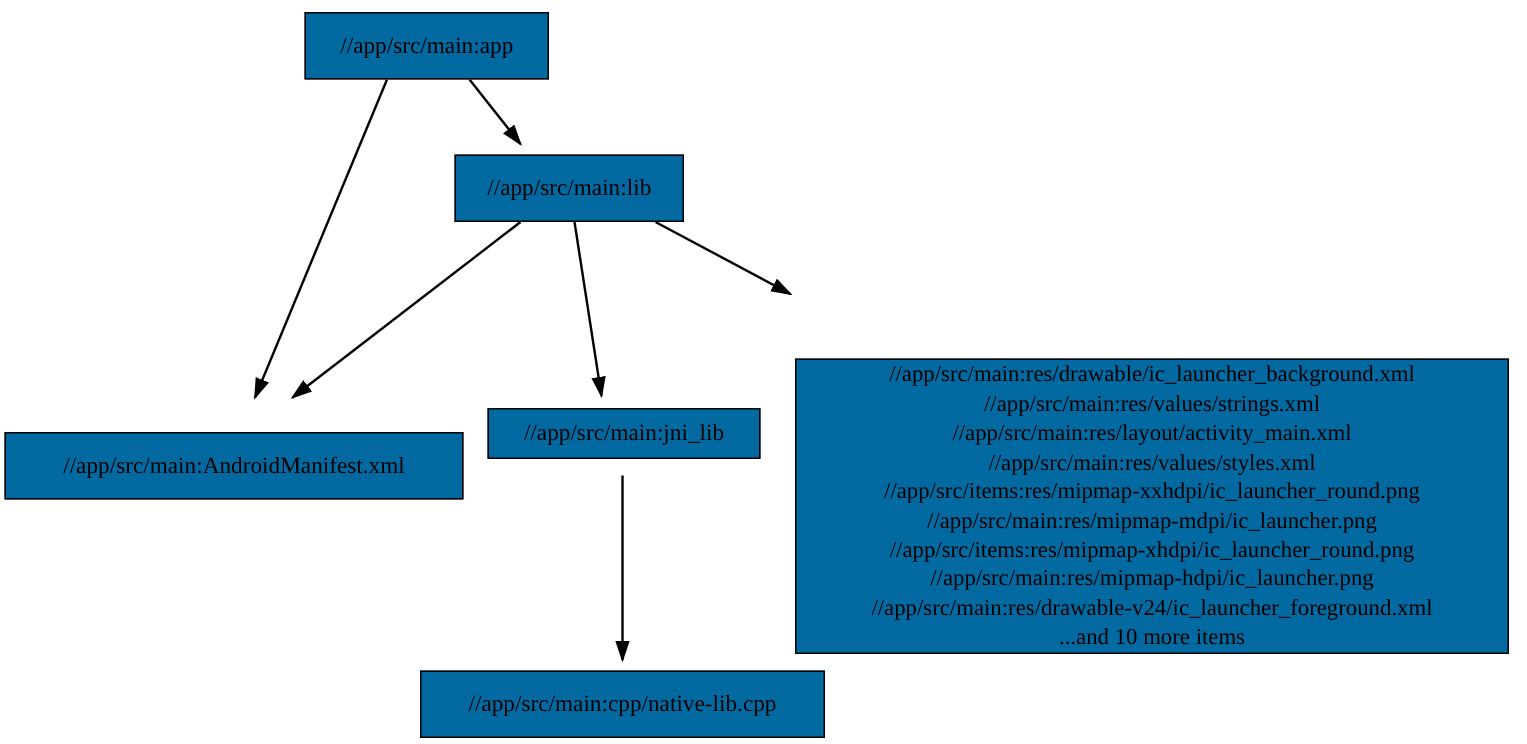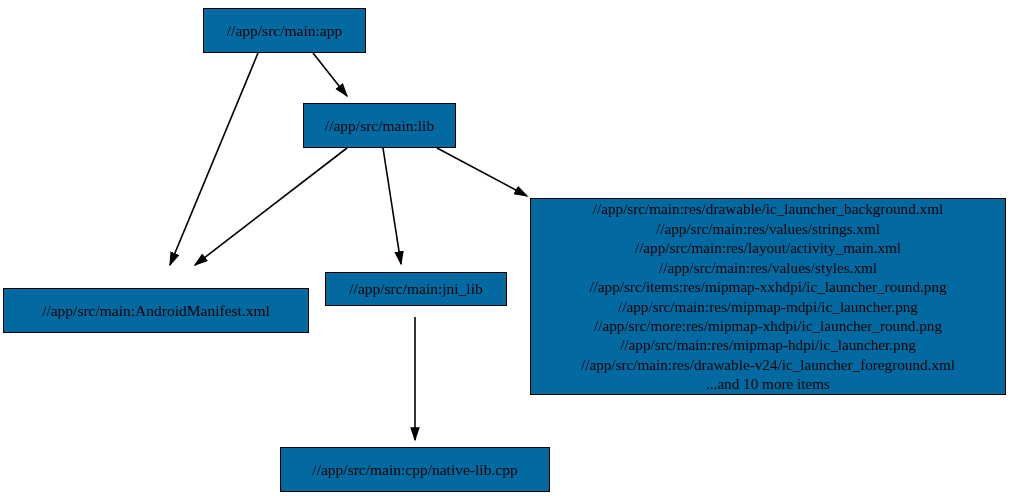--- a/index.html
+++ b/index.html
@@ -36,20 +36,21 @@
     color: #000000;
     font-size: 15.5px;
     line-height: 19.4px;
     white-space: nowrap;
   }
   .node.multiline {
     white-space: normal;
     padding: 5px 8px;
     font-size: 15.2px;
     line-height: 19.4px;
+    margin-top: 41px;
   }
   .node-label {
     display: block;
     width: 100%;
   }
   .node-lines {
     display: block;
     width: 100%;
   }
   .node-lines .line {
@@ -123,20 +124,20 @@
   </div>
 
   <div class="node multiline" id="node-res-files">
     <span class="node-lines">
         <span class="line">//app/src/main:res/drawable/ic_launcher_background.xml</span>
         <span class="line">//app/src/main:res/values/strings.xml</span>
         <span class="line">//app/src/main:res/layout/activity_main.xml</span>
         <span class="line">//app/src/main:res/values/styles.xml</span>
         <span class="line">//app/src/items:res/mipmap-xxhdpi/ic_launcher_round.png</span>
         <span class="line">//app/src/main:res/mipmap-mdpi/ic_launcher.png</span>
-        <span class="line">//app/src/more:res/mipmap-xhdpi/ic_launcher_round.png</span>
+        <span class="line">//app/src/items:res/mipmap-xhdpi/ic_launcher_round.png</span>
         <span class="line">//app/src/main:res/mipmap-hdpi/ic_launcher.png</span>
         <span class="line">//app/src/main:res/drawable-v24/ic_launcher_foreground.xml</span>
         <span class="line">...and 10 more items</span>
       </span>
   </div>
 
 </div>
 
 </body></html>

